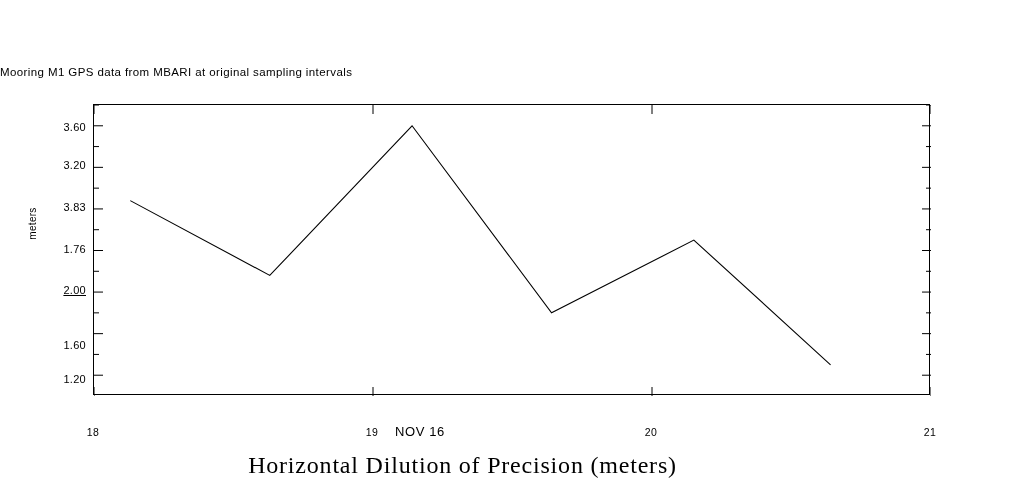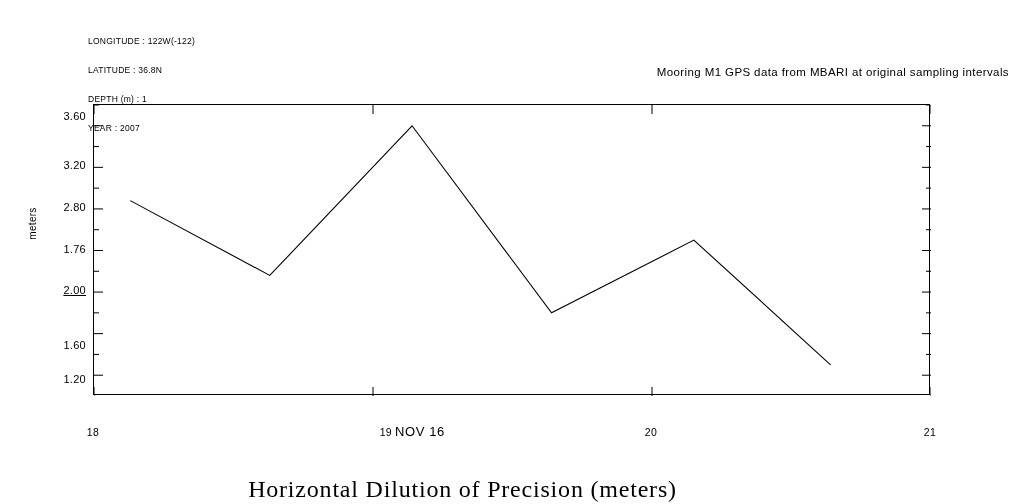--- a/index.html
+++ b/index.html
@@ -28,21 +28,21 @@
     font-family: "Liberation Sans", sans-serif;
   }
   #meta div { height: 9.6px; }
 
   
   #chart-title {
     position: absolute;
     left: 0;
     top: 66px;
     width: 1009px;
-    text-align: right;
+    text-align: left;
     font-size: 11.5px;
     letter-spacing: 0.4px;
     font-family: "Liberation Sans", sans-serif;
   }
 
   
   #plot-frame {
     position: absolute;
     left: 93px;
     top: 104px;
@@ -103,52 +103,45 @@
   
   #caption {
     position: absolute;
     left: 0;
     top: 452px;
     width: 925px;
     text-align: center;
     font-family: "Liberation Serif", serif;
     font-size: 24px;
     letter-spacing: 0.8px;
-    margin-top: 24px;
   }
 </style>
 </head>
 <body>
 
 <div id="stage">
 
-  <div id="meta">
-    <div>LONGITUDE : 122W(-122)</div>
-    <div>LATITUDE : 36.8N</div>
-    <div>DEPTH (m) : 1</div>
-    <div>YEAR : 2007</div>
-  </div>
 
   <div id="chart-title">Mooring M1 GPS data from MBARI at original sampling intervals</div>
 
   <div id="ylabel">meters</div>
 
   <div id="ytick-labels">
       <div class="ytick-label" style="top: 367.214px; margin-top: 6px;">1.20</div>
       <div class="ytick-label" style="top: 339px;">1.60</div>
       <div class="ytick-label" style="top: 284.071px; text-decoration: underline;">2.00</div>
       <div class="ytick-label" style="top: 242.5px;">1.76</div>
-      <div class="ytick-label" style="top: 200.929px;">2.80</div>
+      <div class="ytick-label" style="top: 200.929px;">3.83</div>
       <div class="ytick-label" style="top: 159.357px;">3.20</div>
-      <div class="ytick-label" style="top: 110px;">3.60</div>
+      <div class="ytick-label" style="top: 121px;">3.60</div>
     </div>
 
   <div id="xtick-labels">
       <div class="xtick-label" style="left: 73px;">18</div>
-      <div class="xtick-label" style="left: 352px; text-align: right;">19</div>
+      <div class="xtick-label" style="left: 352px;">19</div>
       <div class="xtick-label" style="left: 631px;">20</div>
       <div class="xtick-label" style="left: 910px;">21</div>
     </div>
 
   <div id="xlabel">NOV 16</div>
 
   <div id="plot-frame">
     <svg id="plot-svg" width="837" height="291" viewBox="0 0 837 291">
         <line x1="0" y1="270.2142857142857" x2="9" y2="270.2142857142857" stroke="#000" stroke-width="1"></line>
         <line x1="837" y1="270.2142857142857" x2="828" y2="270.2142857142857" stroke="#000" stroke-width="1"></line>

